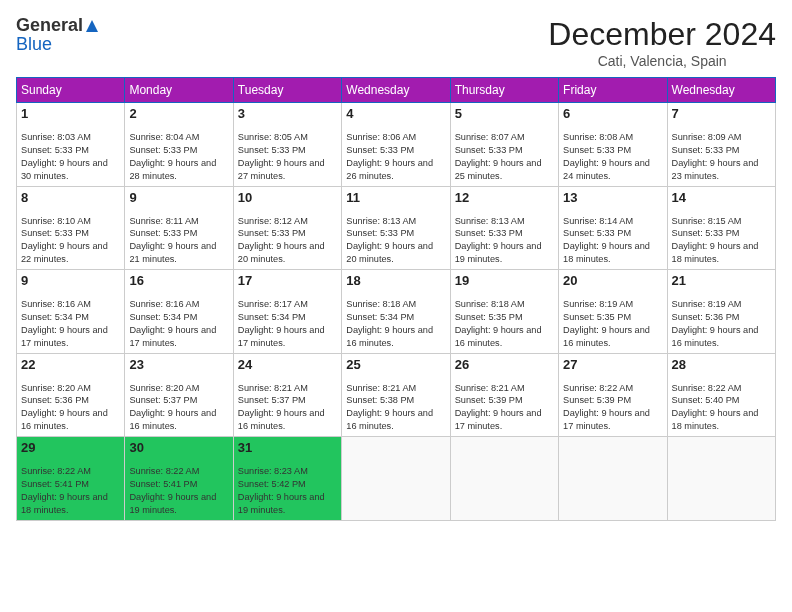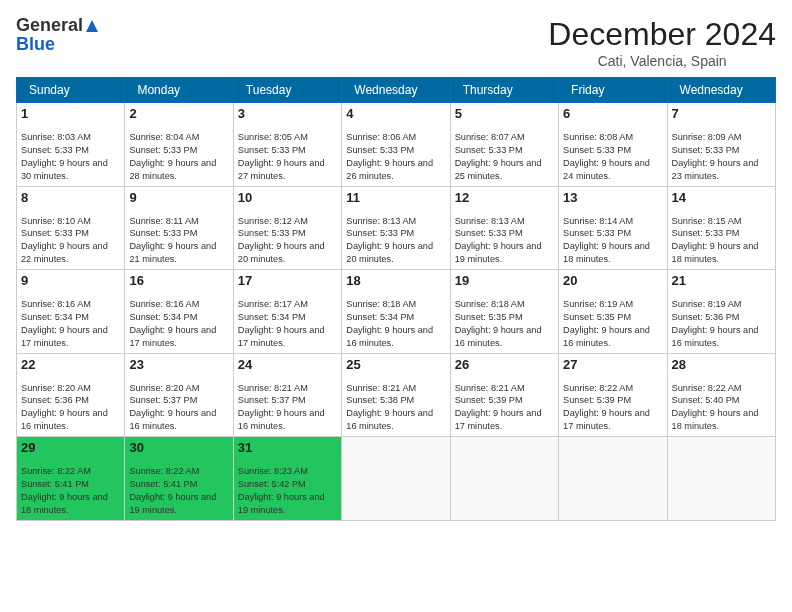--- a/index.html
+++ b/index.html
@@ -39,23 +39,23 @@
     .location {
       font-size: 14px;
       color: #555;
     }
     .calendar {
       width: 100%;
       border-collapse: collapse;
       font-size: 10px;
     }
     .calendar th {
-      background: #0369a1;
+      background: #a21caf;
       color: #fff;
-      padding: 5px 12px;
+      padding: 5px 4px;
       text-align: left;
       font-size: 12px;
       font-weight: normal;
       border: 1px solid #1565c0;
     }
     .calendar td {
       border: 1px solid #ccc;
       vertical-align: top;
       padding: 3px 4px;
       width: 107px;
@@ -87,21 +87,21 @@
 
 <div class="page">
   <div class="header">
     <div class="logo">
       <div style="display:flex; align-items:center; line-height:1.1;">
         <span style="font-size:18px; font-weight:bold; color:#333;">General</span>
         <svg width="16" height="16" viewBox="0 0 16 16" style="margin: 0 1px;">
           <polygon points="2,14 14,14 8,2" fill="#1565c0"></polygon>
         </svg>
       </div>
-      <div style="font-size:18px; font-weight:bold; color:#1565c0; margin-top:-2px;">Blue</div>
+      <div style="font-size:18px; font-weight:normal; color:#1565c0; margin-top:-2px;">Blue</div>
     </div>
     <div class="title-area">
       <div class="month-title">December 2024</div>
       <div class="location">Cati, Valencia, Spain</div>
     </div>
   </div>
 
   <table class="calendar">
     <thead>
       <tr>

